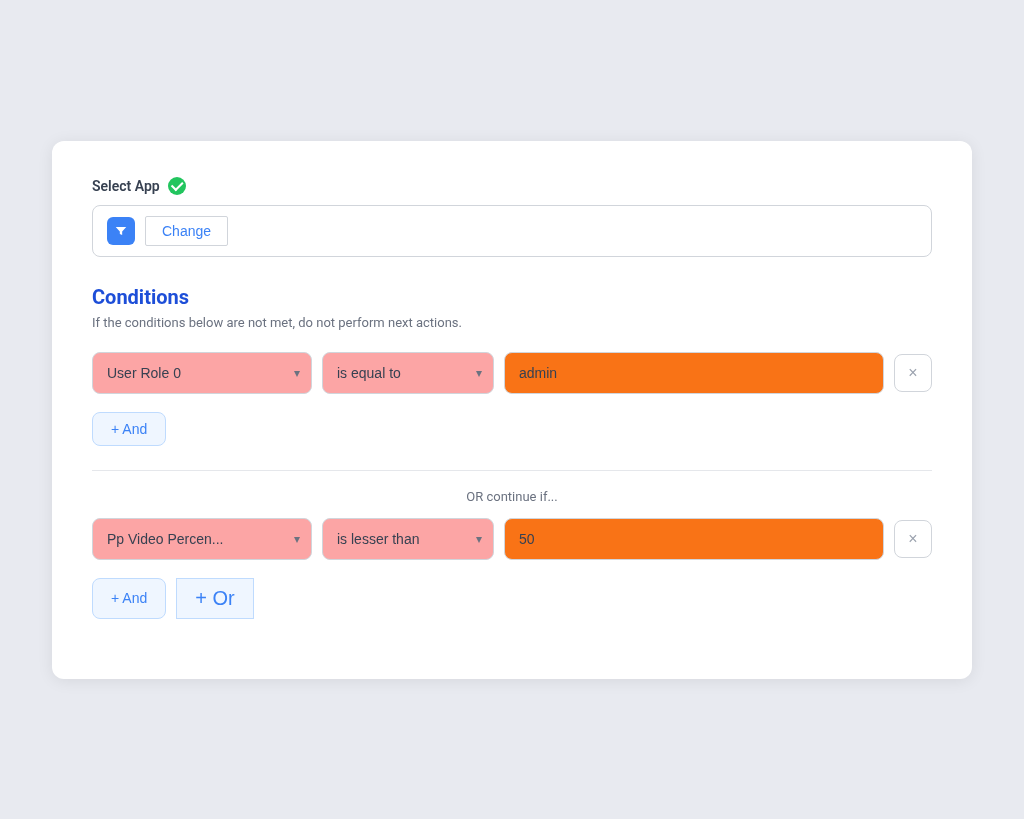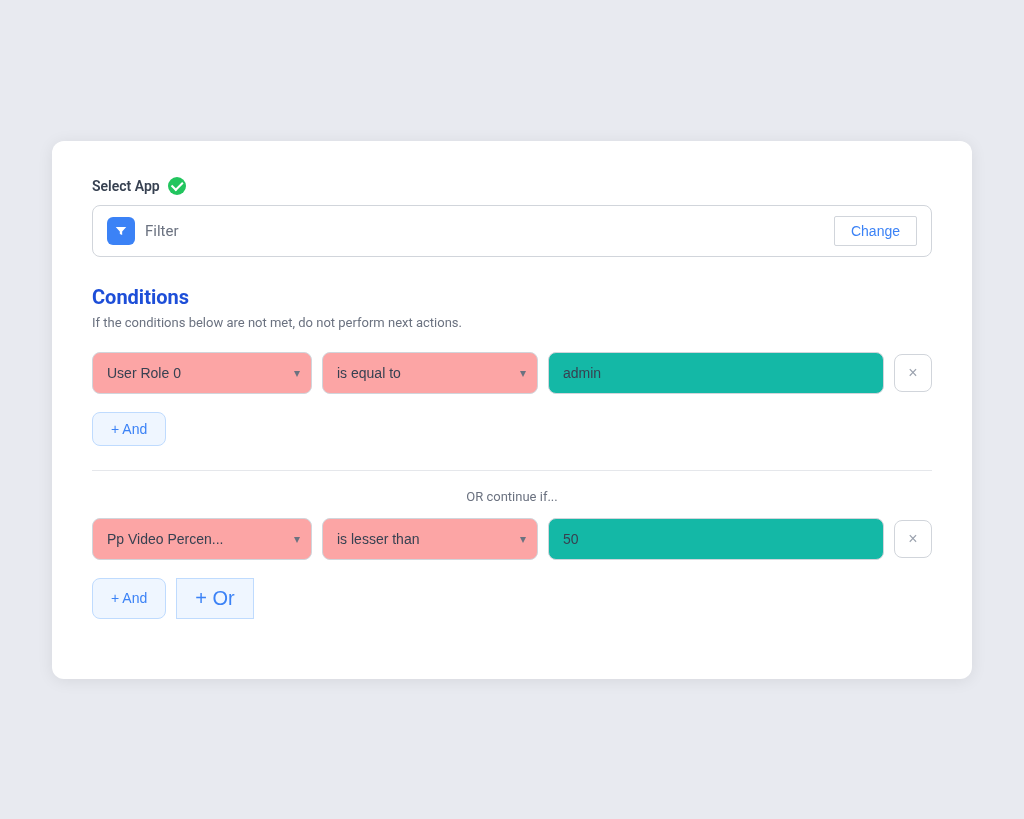--- a/index.html
+++ b/index.html
@@ -127,21 +127,21 @@
       margin-bottom: 14px;
     }
 
     .value-input {
       flex: 1;
       border: 1.5px solid #d1d5db;
       border-radius: 8px;
       padding: 12px 14px;
       font-size: 14px;
       color: #374151;
-      background: #14b8a6;
+      background: #f97316;
       outline: none;
     }
 
     .dropdown-wrapper {
       position: relative;
       display: inline-block;
     }
 
     .dropdown-wrapper select {
       width: 100%;
@@ -164,21 +164,21 @@
       pointer-events: none;
       color: #6b7280;
       font-size: 12px;
     }
 
     .field-wrapper {
       width: 220px;
     }
 
     .operator-wrapper {
-      width: 216px;
+      width: 172px;
     }
 
     .remove-btn {
       width: 38px;
       height: 38px;
       border: 1.5px solid #d1d5db;
       border-radius: 8px;
       background: #fff;
       color: #9ca3af;
       display: flex;
@@ -249,21 +249,20 @@
     <span>Select App</span>
     <span class="check-icon"></span>
   </div>
 
   <div class="filter-bar">
     <div class="filter-icon-wrap">
       <svg viewBox="0 0 24 24" xmlns="http://www.w3.org/2000/svg">
         <path d="M3 5h18l-7 8v6l-4-2v-4L3 5z"></path>
       </svg>
     </div>
-    <span class="filter-text">Filter</span>
     <button class="change-btn">Change</button>
   </div>
 
   <div class="condition-group">
     <div class="conditions-title">Conditions</div>
     <div class="conditions-desc">If the conditions below are not met, do not perform next actions.</div>
 
     <div class="condition-row">
       <div class="dropdown-wrapper field-wrapper">
         <select>

